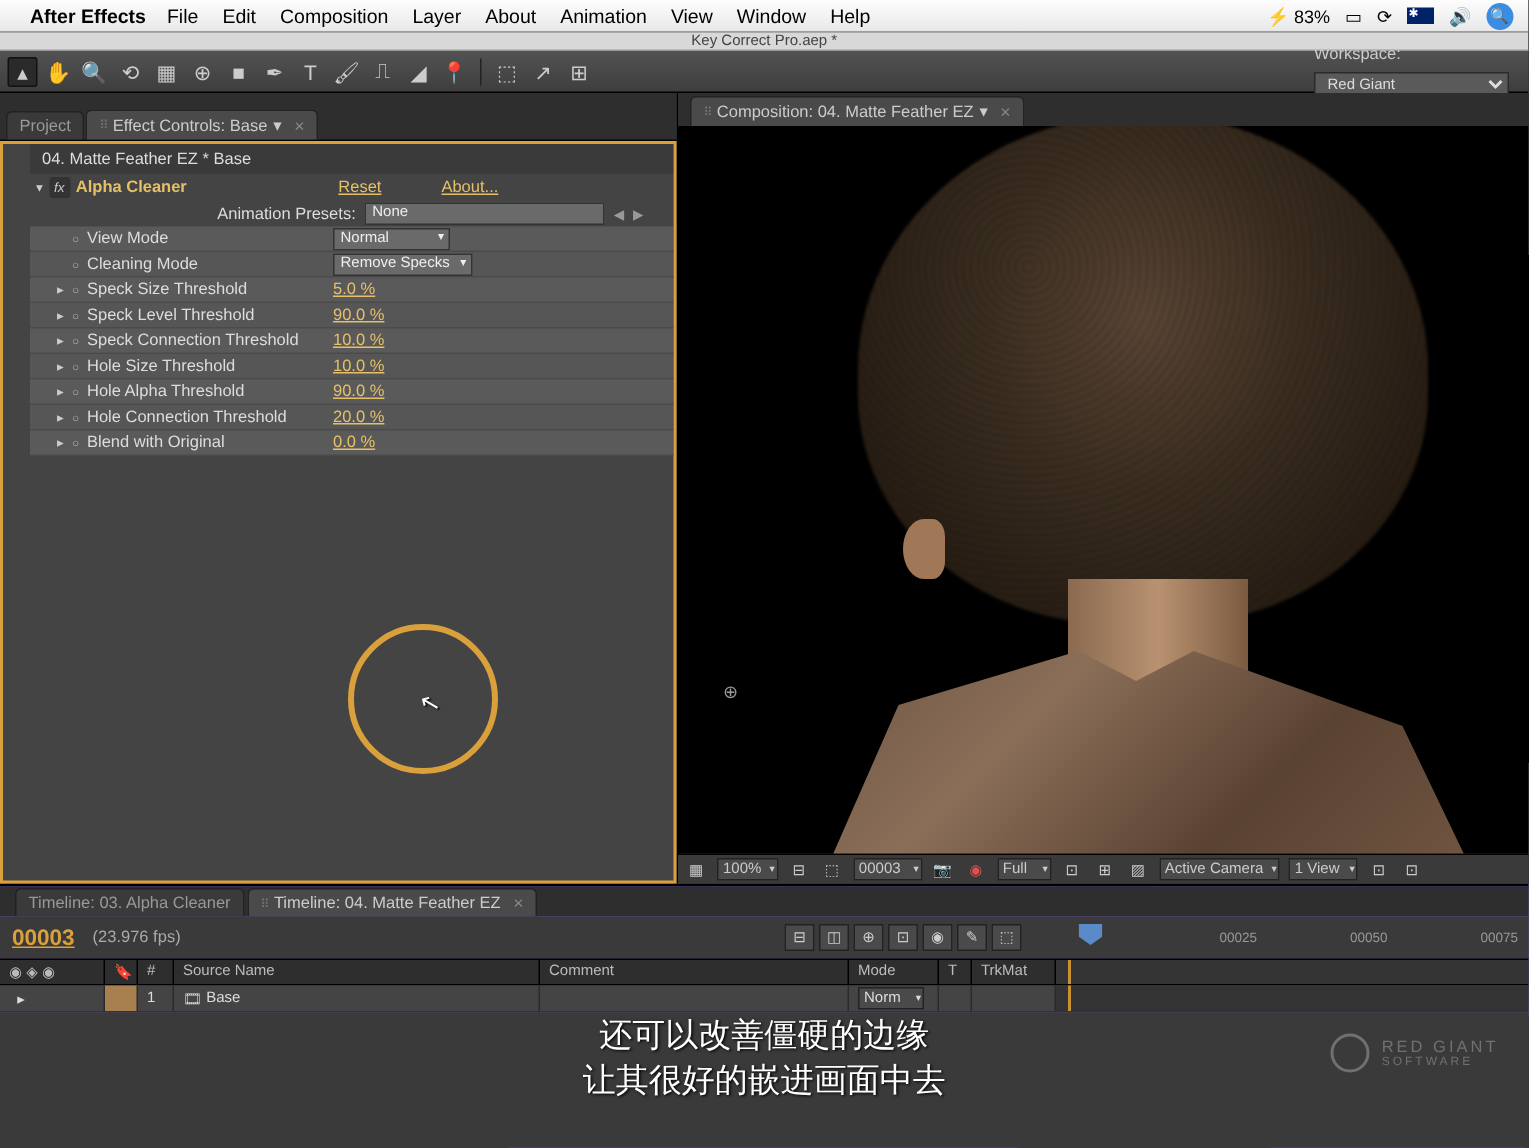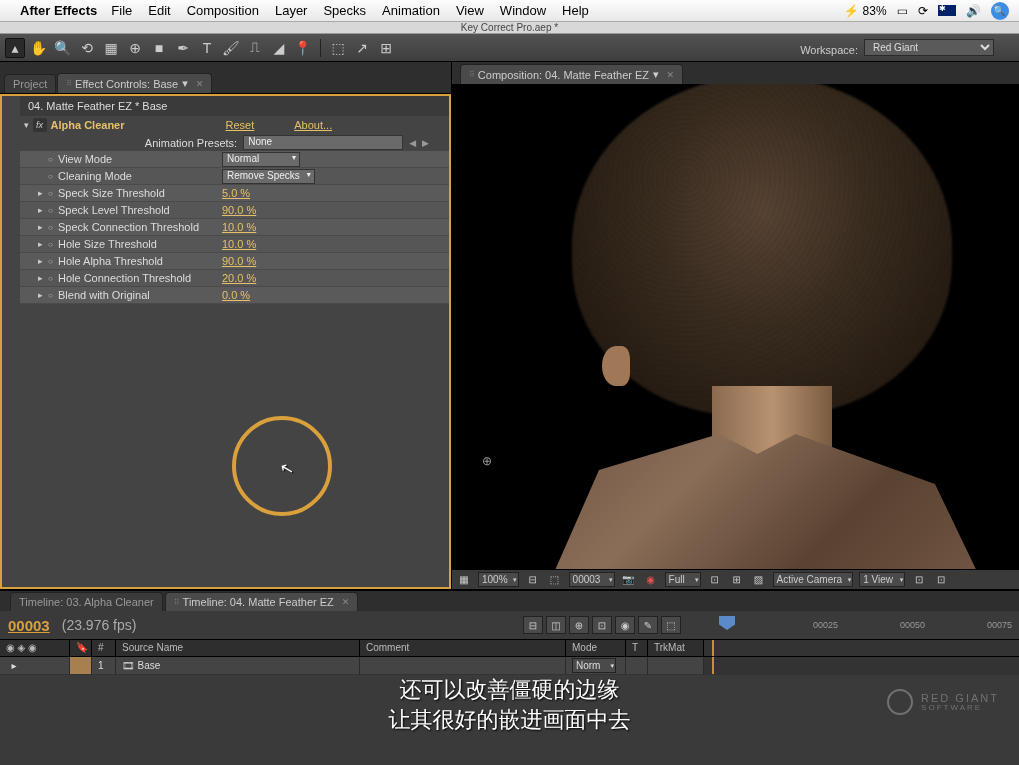--- a/index.html
+++ b/index.html
@@ -17,21 +17,21 @@
 
 
 .win-title { height: 12px; background: #d8d8d8; text-align: center; font-size: 10px; color: #444; line-height: 12px; border-bottom: 1px solid #999; }
 
 
 .toolbar { height: 28px; background: linear-gradient(#525252, #3e3e3e); border-bottom: 1px solid #000; display: flex; align-items: center; padding: 0 5px; gap: 4px; }
 .tool-btn { width: 20px; height: 20px; display: flex; align-items: center; justify-content: center; color: #ccc; font-size: 14px; border-radius: 2px; }
 .tool-btn.sel { background: #2a2a2a; border: 1px solid #111; }
 .toolbar .divider { width: 1px; height: 18px; background: #222; margin: 0 3px; }
 .toolbar .spacer { flex: 1; }
-.workspace { display: flex; align-items: flex-end; gap: 6px; margin-right: 20px; }
+.workspace { display: flex; align-items: flex-start; gap: 6px; margin-right: 8px; flex-direction: column; }
 .workspace select, .ae-select { background: #5a5a5a; border: 1px solid #2a2a2a; color: #ddd; font-size: 10px; height: 17px; padding: 0 4px; }
 .workspace select { width: 130px; }
 
 
 .main { display: flex; height: 527px; }
 .left-panel { width: 452px; background: #404040; display: flex; flex-direction: column; border-right: 1px solid #000; }
 .right-panel { flex: 1; background: #2e2e2e; display: flex; flex-direction: column; }
 
 
 .tab-bar { height: 32px; background: #2e2e2e; display: flex; align-items: flex-end; padding-left: 4px; gap: 1px; border-bottom: 1px solid #000; }
@@ -78,21 +78,21 @@
 .viewer-controls { height: 20px; background: #3a3a3a; border-top: 1px solid #000; display: flex; align-items: center; padding: 0 4px; gap: 6px; font-size: 10px; }
 .vc-drop { background: #4a4a4a; border: 1px solid #222; padding: 0 10px 0 3px; position: relative; height: 15px; line-height: 13px; }
 .vc-drop::after { content: "▾"; position: absolute; right: 1px; font-size: 7px; }
 .vc-icon { width: 16px; height: 14px; display: flex; align-items: center; justify-content: center; color: #ccc; }
 
 
 .timeline { height: 176px; background: #8b5cf6; border-top: 2px solid #000; display: flex; flex-direction: column; }
 .tl-tabs { height: 20px; background: #2e2e2e; display: flex; align-items: flex-end; padding-left: 10px; gap: 2px; }
 .tl-header { height: 28px; background: #3a3a3a; display: flex; align-items: center; padding: 0 8px; }
 .tl-time { color: #d9a03c; font-weight: bold; font-size: 15px; margin-right: 12px; text-decoration: underline; }
-.tl-fps { color: #aaa; font-size: 14px; }
+.tl-fps { color: #aaa; font-size: 11px; }
 .tl-header .spacer { flex: 1; }
 .tl-btns { display: flex; gap: 3px; margin-right: 30px; }
 .tl-btn { width: 20px; height: 18px; background: #4a4a4a; border: 1px solid #222; display: flex; align-items: center; justify-content: center; font-size: 10px; color: #ccc; }
 .tl-ruler { position: relative; height: 18px; flex: 0 0 300px; background: #3a3a3a; display: flex; align-items: center; }
 .tl-ruler .tick { position: absolute; font-size: 9px; color: #999; margin-left: 24px; }
 .tl-playhead { position: absolute; left: 8px; top: 0; width: 16px; height: 14px; background: #5a8ac8; clip-path: polygon(0 0, 100% 0, 100% 60%, 50% 100%, 0 60%); }
 .tl-columns { height: 18px; background: #2e2e2e; display: flex; border-top: 1px solid #000; border-bottom: 1px solid #000; }
 .tl-col { padding: 2px 6px; font-size: 10px; color: #bbb; border-right: 1px solid #000; }
 .tl-row { height: 18px; background: #444; display: flex; border-bottom: 1px solid #333; }
 .tl-cell { padding: 2px 6px; font-size: 10px; color: #ddd; border-right: 1px solid #2a2a2a; display: flex; align-items: center; }
@@ -110,21 +110,21 @@
 </head>
 <body>
 
 <div class="mac-bar">
   <span class="apple"></span>
   <span class="app-name">After Effects</span>
   <span class="menu-item">File</span>
   <span class="menu-item">Edit</span>
   <span class="menu-item">Composition</span>
   <span class="menu-item">Layer</span>
-  <span class="menu-item">Specks</span>
+  <span class="menu-item">About</span>
   <span class="menu-item">Animation</span>
   <span class="menu-item">View</span>
   <span class="menu-item">Window</span>
   <span class="menu-item">Help</span>
   <span class="spacer"></span>
   <div class="status">
     <span class="battery">⚡ <span>83%</span></span>
     <span>▭</span>
     <span>⟳</span>
     <span class="flag"></span>

